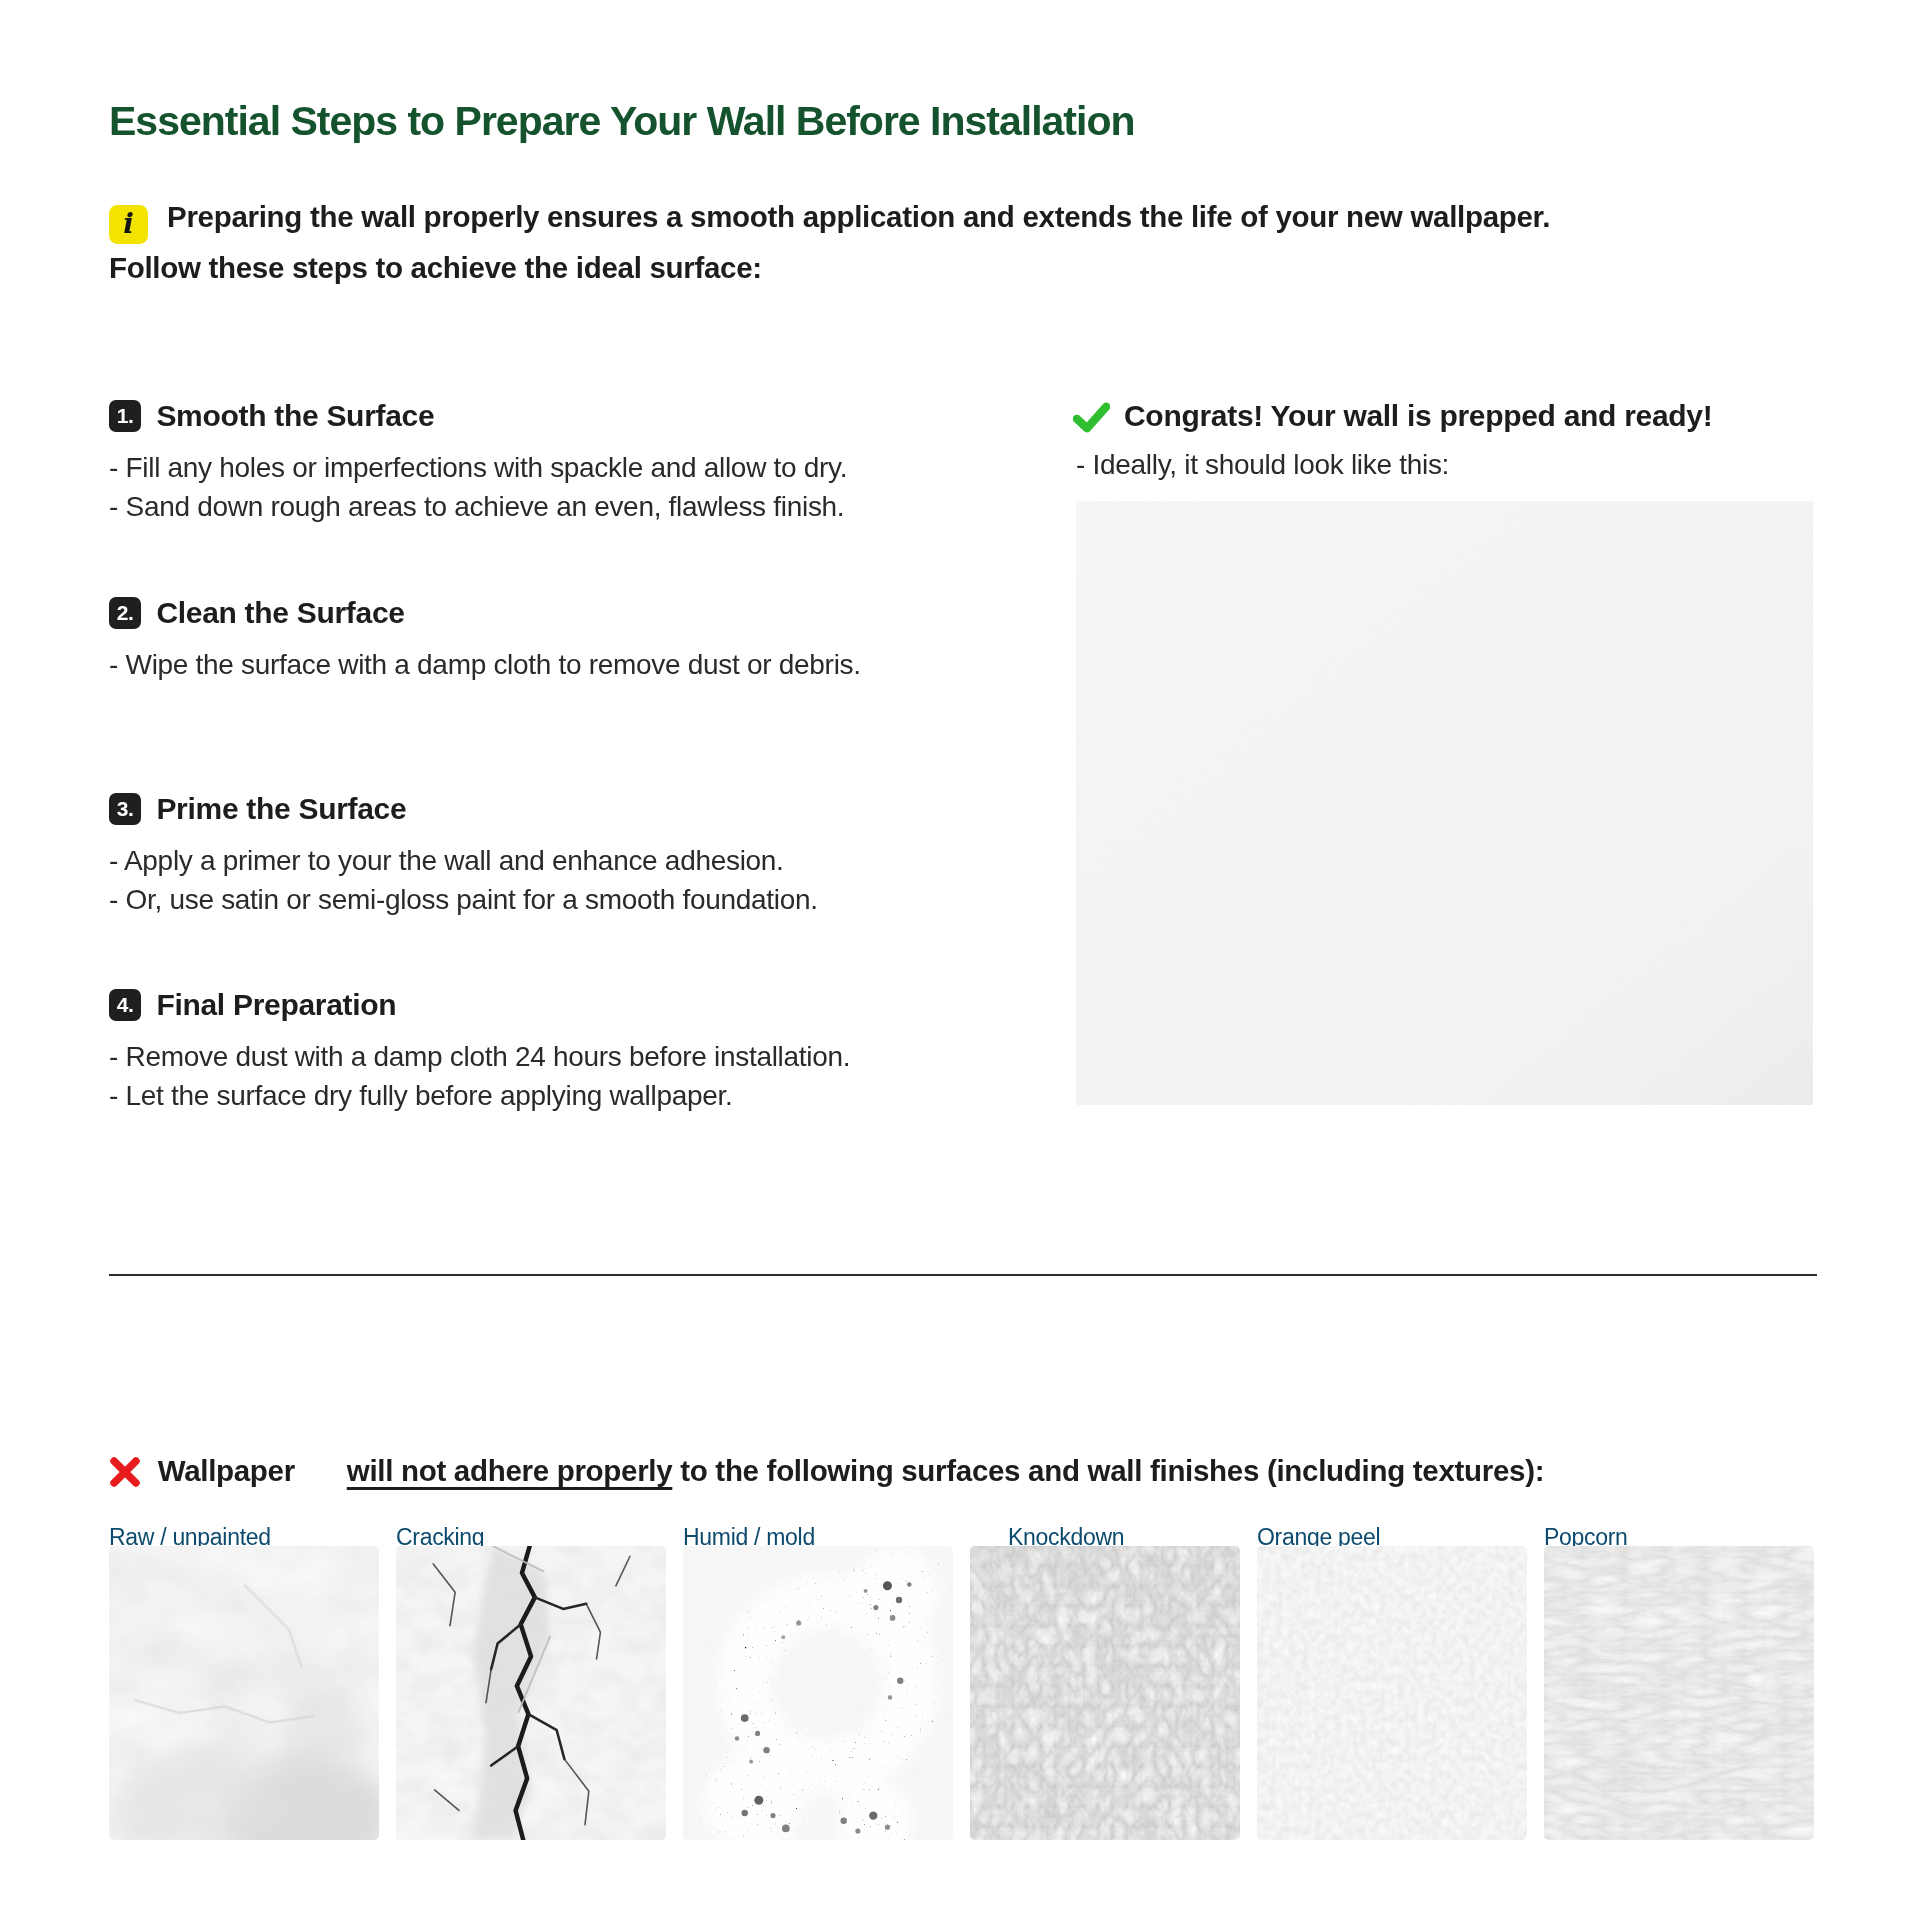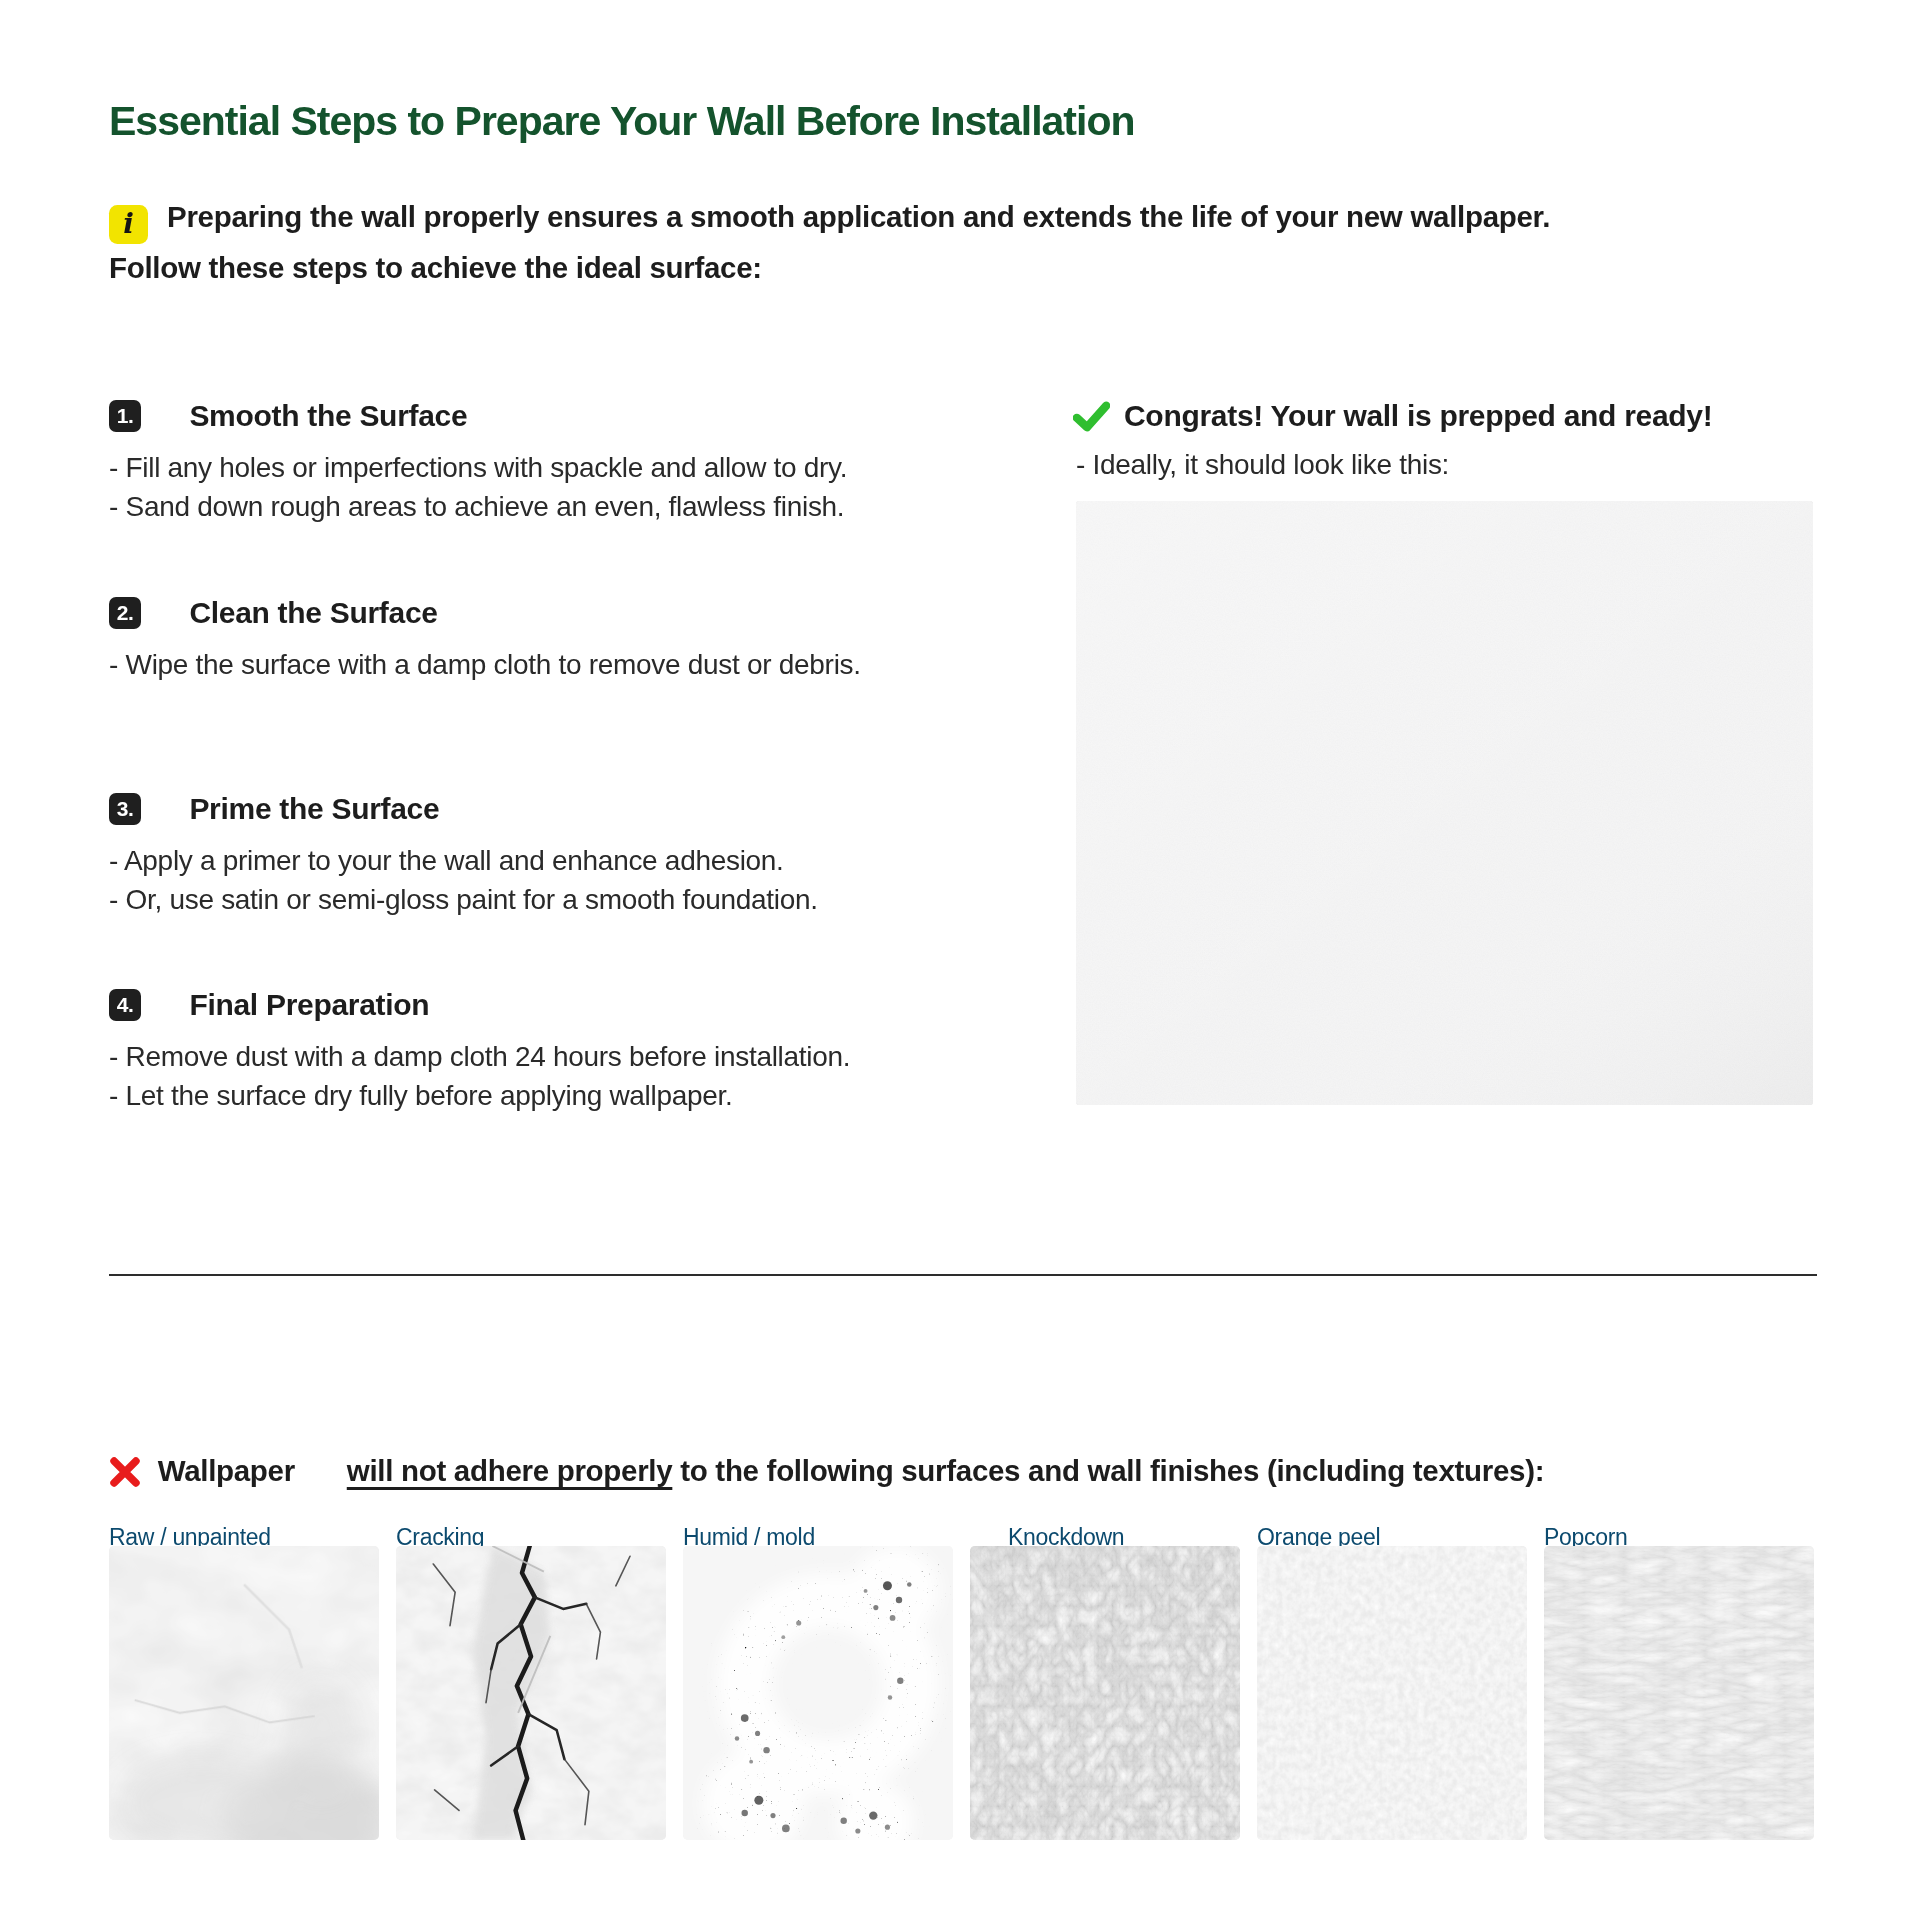--- a/index.html
+++ b/index.html
@@ -24,25 +24,25 @@
     font-size:28px;color:#141414;vertical-align:-6.4px;margin-right:19px;
   }
 
   .step{left:109px;width:931px;}
   .step-head{display:flex;align-items:center;gap:15.4px;height:36px;}
   .step-badge{
     width:32px;height:32px;border-radius:7px;background:#1f1f1f;color:#ffffff;
     display:flex;align-items:center;justify-content:center;
     font-size:21px;font-weight:700;letter-spacing:-0.6px;flex:0 0 auto;
   }
-  .step-title{font-size:30px;font-weight:700;color:#1d1d1d;letter-spacing:-0.3px;margin-left:33px;}
+  .step-title{font-size:30px;font-weight:700;color:#1d1d1d;letter-spacing:-0.3px;}
   .step-bullets{margin-top:14px;font-size:28px;font-weight:400;color:#2a2a2a;
     line-height:39px;letter-spacing:-0.3px;}
 
-  .success-head{left:1073px;top:399px;display:flex;align-items:center;gap:14px;}
+  .success-head{left:1073px;top:399px;display:flex;align-items:flex-end;gap:14px;}
   .check-ic{width:37px;height:31px;flex:0 0 auto;}
   .success-title{font-size:30px;font-weight:700;color:#1d1d1d;letter-spacing:-0.3px;}
   .success-sub{left:1076px;top:449px;font-size:28px;font-weight:400;color:#2a2a2a;letter-spacing:-0.3px;}
   .wall-img{left:1076px;top:501px;width:737px;height:604px;border-radius:3.2px;overflow:hidden;background:#e9e9e9;}
   .wall-img svg{display:block;width:100%;height:100%;}
 
   .divider{left:109px;top:1274px;width:1708px;height:1.9px;background:#2d2d2d;}
 
   .warning-row{left:109px;top:1452px;display:flex;align-items:flex-start;gap:16.7px;width:1785px;}
   .x-ic{width:32px;height:32px;flex:0 0 auto;margin-top:3.9px;}

